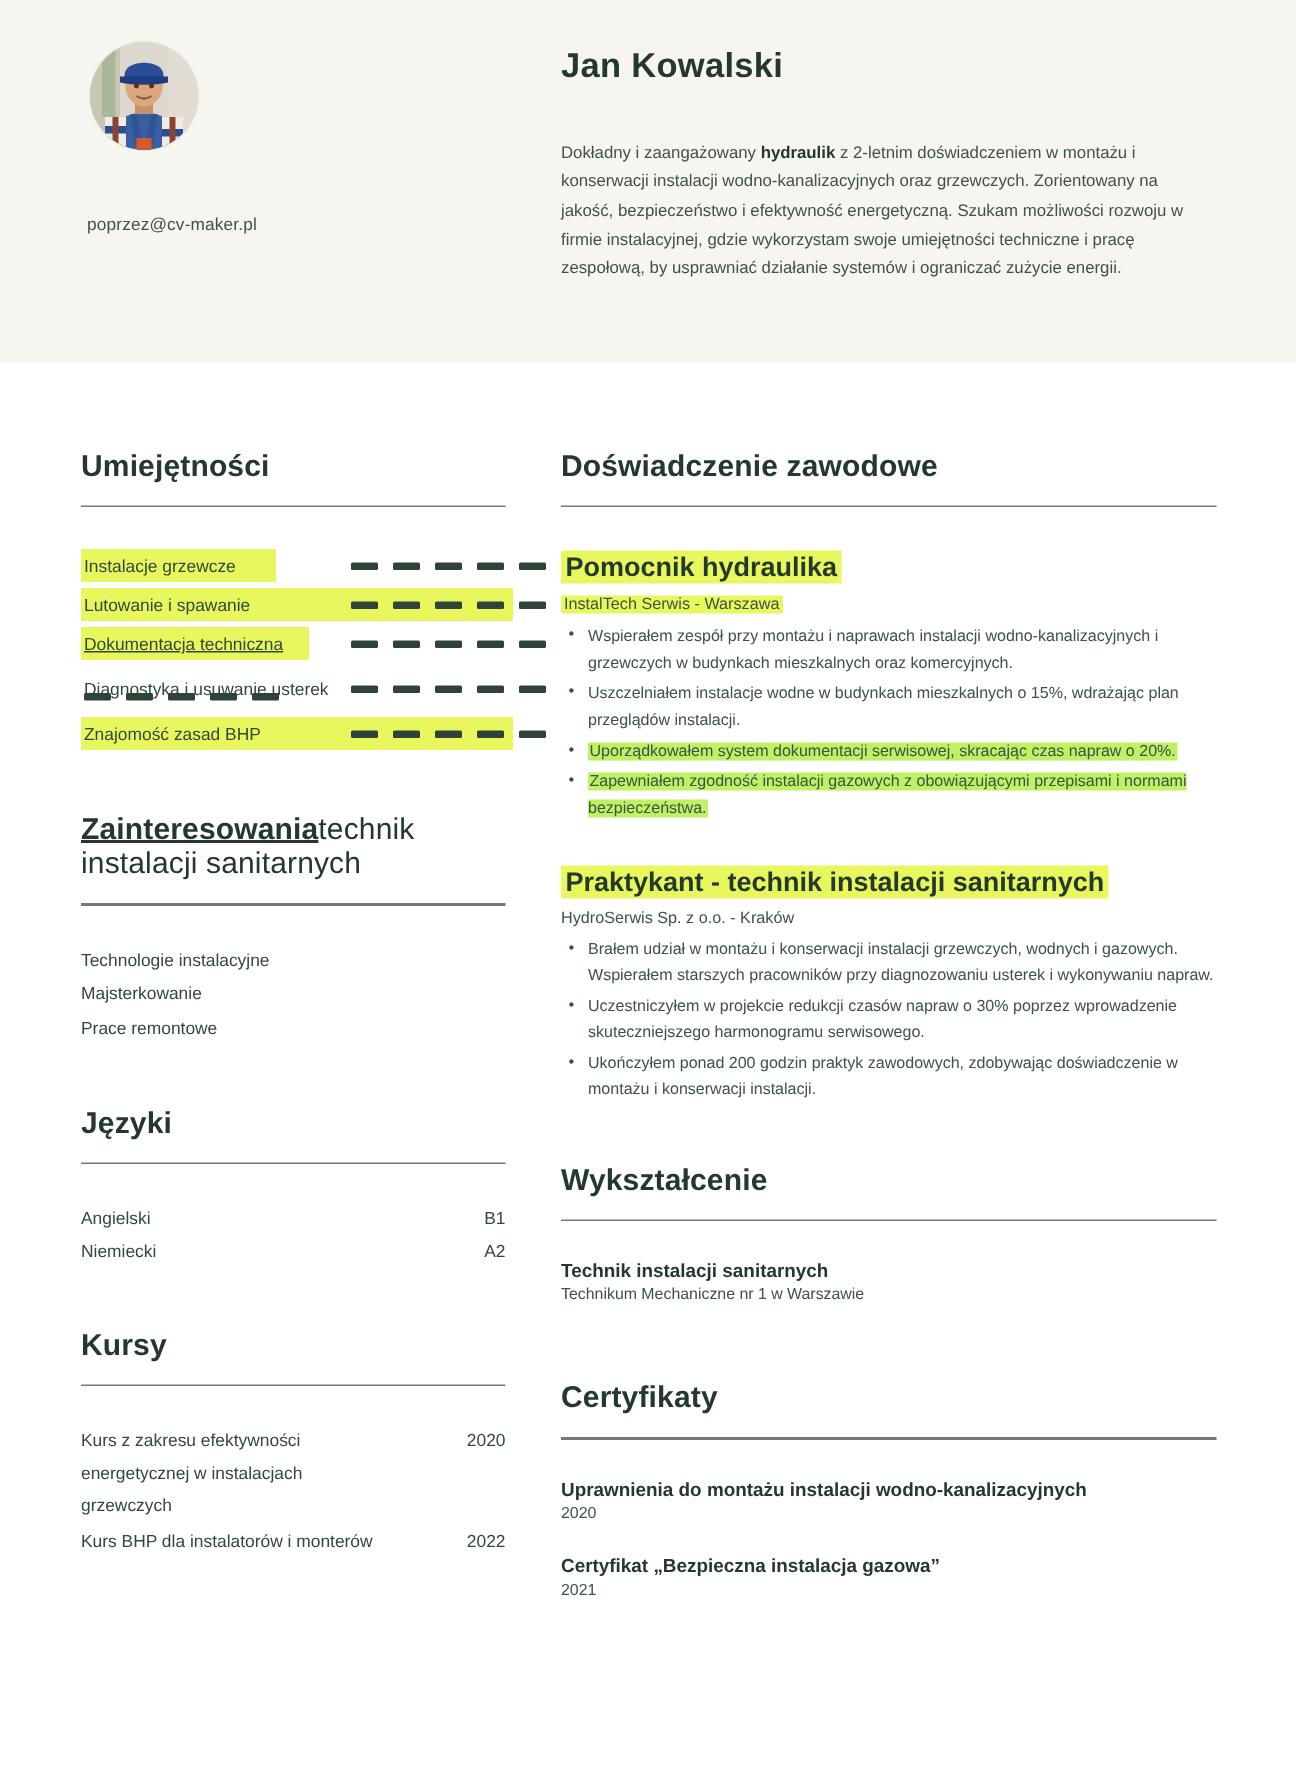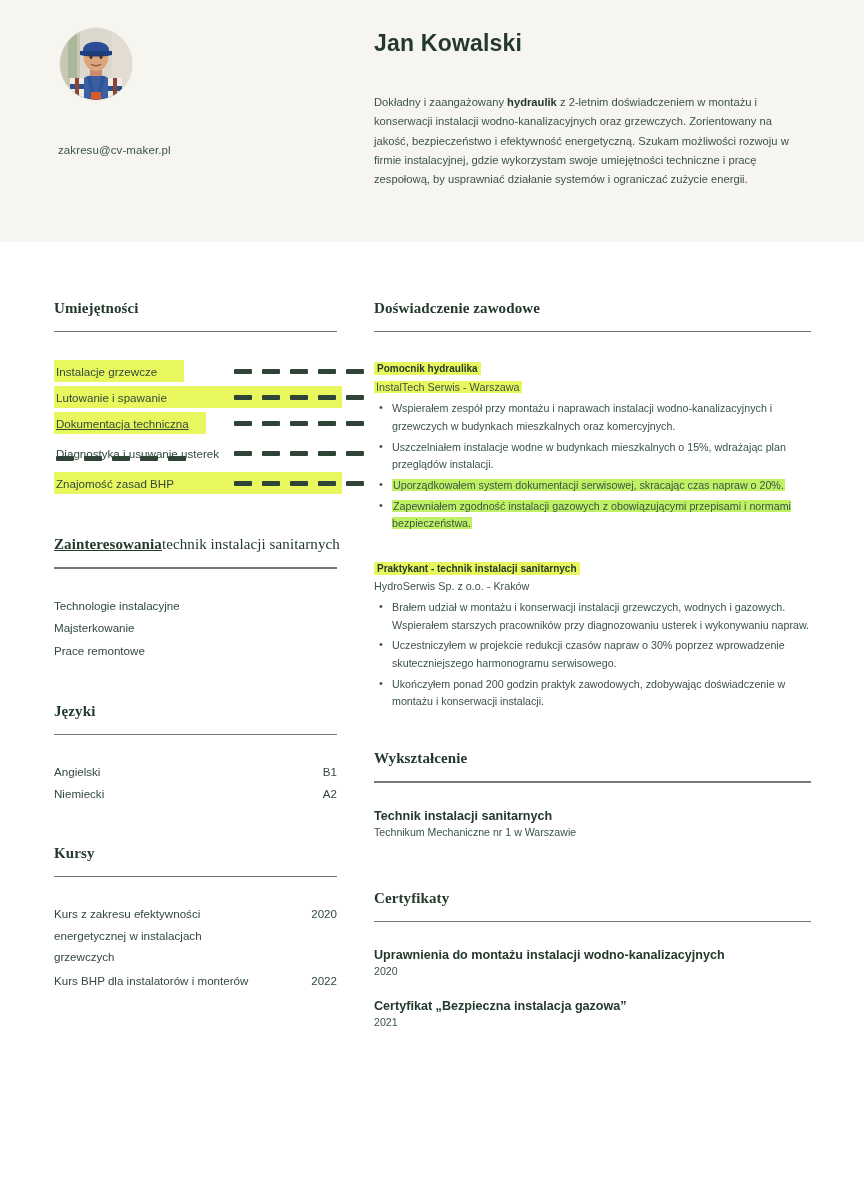--- a/index.html
+++ b/index.html
@@ -75,26 +75,25 @@
   
   .body-cols {
     display: flex;
     padding: 0 50px;
   }
   .col-left { width: 300px; padding-top: 58px; padding-left: 4px; }
   .col-right { flex: 1; padding-top: 58px; padding-left: 24px; }
 
   .section { margin-bottom: 6px; }
   .section-title {
-    font-size: 15px;
+    font-size: 20px;
     font-weight: bold;
     color: #24392c;
     margin: 0 0 14px 0;
     letter-spacing: .1px;
-    font-family: Liberation Serif, serif;
   }
   .section-rule {
     height: 1.4px;
     background: #4a4a4a;
     opacity: .75;
     margin-bottom: 26px;
   }
   .col-left .section-rule { width: 283px; }
   .col-right .section-rule { width: 437px; }
 
@@ -164,21 +163,21 @@
     margin-bottom: 2px;
     align-items: flex-start;
     gap: 40px;
   }
   .course-name { max-width: 232px; }
   .course-year { white-space: nowrap; padding-left: 6px; }
 
   
   .job { margin-bottom: 26px; }
   .job-title {
-    font-size: 10px;
+    font-size: 18px;
     font-weight: bold;
     color: #24392c;
     display: inline;
     background: #e9f75e;
     padding: 1px 3px;
     line-height: 1.6;
   }
   .job-meta {
     font-size: 10.8px;
     color: #3d5346;
@@ -258,21 +257,21 @@
 
             <path d="M23 22 C23 11 49 11 49 22 L49 24 L23 24 Z" fill="#2a4d96"></path>
             <path d="M20 23 L52 23 L52 27 C43 29 29 29 20 27 Z" fill="#1f3d7d"></path>
 
             <ellipse cx="31" cy="29" rx="1.6" ry="1.9" fill="#4a3226"></ellipse>
             <ellipse cx="41" cy="29" rx="1.6" ry="1.9" fill="#4a3226"></ellipse>
             <path d="M31 36 Q36 39.5 41 36" stroke="#8d5a3f" stroke-width="1.4" fill="none"></path>
           </g>
         </svg>
       </div>
-      <div class="contact-email">zakresu@cv-maker.pl</div>
+      <div class="contact-email">poprzez@cv-maker.pl</div>
     </div>
 
     <div class="header-right">
       <h1 class="full-name">Jan Kowalski</h1>
       <p class="summary"><span>Dokładny i zaangażowany </span><b>hydraulik</b><span> z 2-letnim doświadczeniem w montażu i konserwacji instalacji wodno-kanalizacyjnych oraz grzewczych. Zorientowany na jakość, bezpieczeństwo i efektywność energetyczną. Szukam możliwości rozwoju w firmie instalacyjnej, gdzie wykorzystam swoje umiejętności techniczne i pracę zespołową, by usprawniać działanie systemów i ograniczać zużycie energii.</span></p>
     </div>
   </div>
 
   <div class="body-cols">
 

